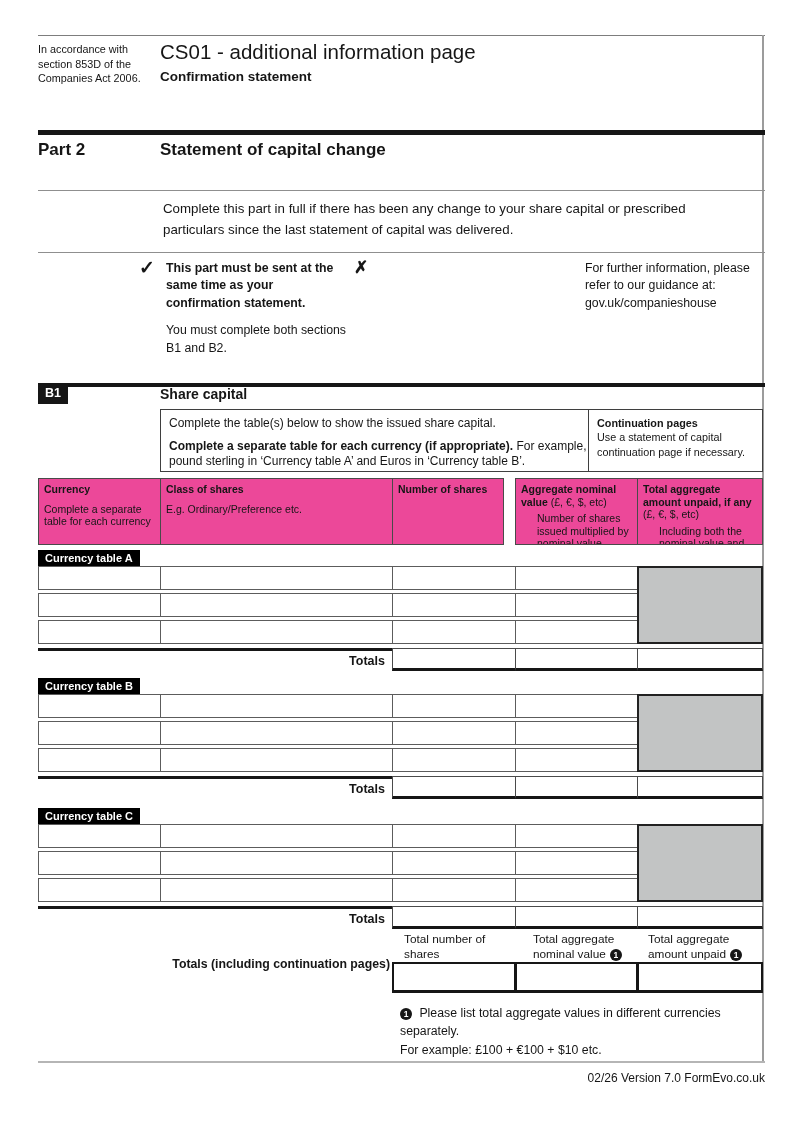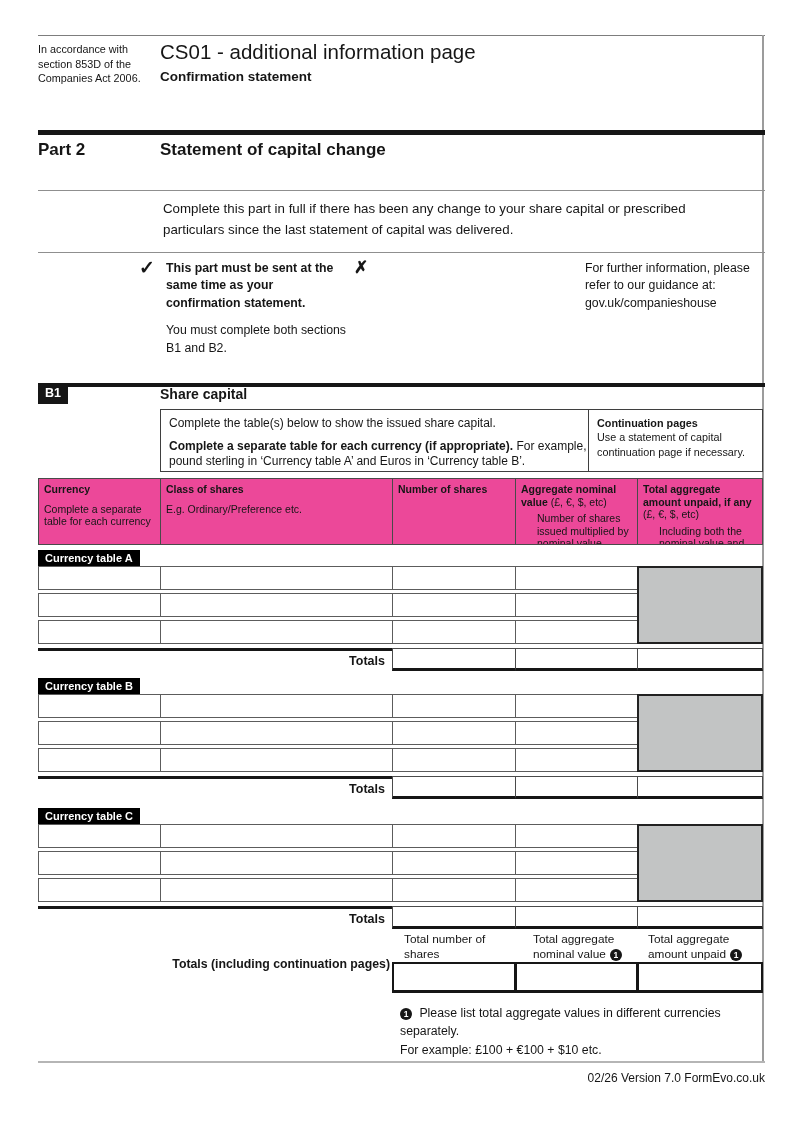--- a/index.html
+++ b/index.html
@@ -84,21 +84,21 @@
   </div>
 
   <div class="hcell" style="left:38px;width:123px;">
     <span class="b">Currency</span>
     <div class="sub">Complete a separate table for each currency</div>
   </div>
   <div class="hcell" style="left:160px;width:233px;">
     <span class="b">Class of shares</span>
     <div class="sub">E.g. Ordinary/Preference etc.</div>
   </div>
-  <div class="hcell" style="left:392px;width:124px;">
+  <div class="hcell" style="left:392px;width:112px;">
     <span class="b">Number of shares</span>
   </div>
   <div class="hcell" style="left:515px;width:123px;">
     <span class="b">Aggregate nominal value</span>
     <span>(£, €, $, etc)</span>
     <div class="sub2">Number of shares issued multiplied by nominal value</div>
   </div>
   <div class="hcell" style="left:637px;width:126px;">
     <span class="b">Total aggregate amount unpaid, if any</span>
     <span>(£, €, $, etc)</span>

